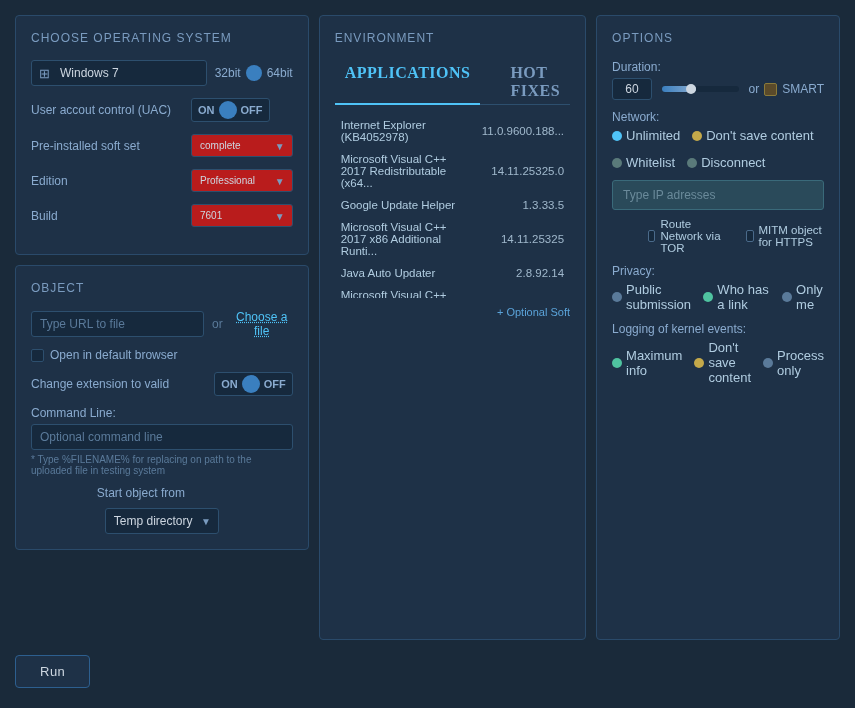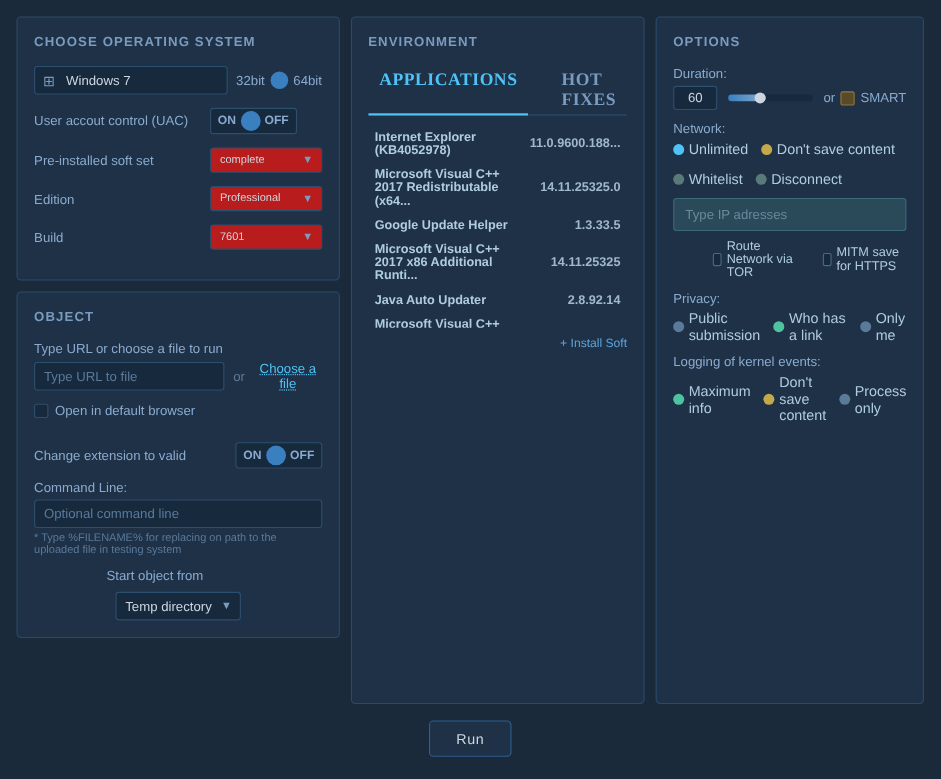--- a/index.html
+++ b/index.html
@@ -24,21 +24,21 @@
 
     .panel {
       background: #1e3147;
       border: 1px solid #2a4a6a;
       border-radius: 4px;
       padding: 15px;
     }
 
     .panel-title {
       font-size: 12px;
-      font-weight: bold;
+      font-weight: normal;
       color: #7a9bbf;
       letter-spacing: 1px;
       margin-bottom: 15px;
       text-transform: uppercase;
     }
 
     
     .left-panels {
       display: flex;
       flex-direction: column;
@@ -206,21 +206,20 @@
       background: #4fc3f7;
     }
 
     .apps-table {
       width: 100%;
       font-size: 11.5px;
     }
 
     .apps-table tr {
       border-bottom: 1px solid #1a2d40;
-      font-weight: bold;
     }
 
     .apps-table td {
       padding: 4px 4px;
       color: #cdd6e0;
     }
 
     .apps-table td:first-child {
       color: #b0cce0;
     }
@@ -283,21 +282,21 @@
       text-decoration: underline dotted;
       cursor: pointer;
       background: none;
       border: none;
     }
 
     .checkbox-row {
       display: flex;
       align-items: center;
       gap: 6px;
-      margin-bottom: 22px;
+      margin-bottom: 10px;
     }
 
     .checkbox-box {
       width: 13px;
       height: 13px;
       background: #16293d;
       border: 1px solid #2d4f6e;
       border-radius: 2px;
       flex-shrink: 0;
     }
@@ -507,21 +506,21 @@
 
     .logging-options {
       display: flex;
       align-items: center;
       gap: 12px;
     }
 
     
     .bottom-bar {
       display: flex;
-      justify-content: center;
+      justify-content: flex-start;
       padding: 5px 0;
     }
 
     .run-btn {
       background: #1e3147;
       border: 1px solid #2d5f8f;
       border-radius: 4px;
       color: #cdd6e0;
       padding: 8px 24px;
       font-size: 13px;
@@ -603,21 +602,20 @@
           </select>
           <span class="select-arrow">▼</span>
         </div>
       </div>
     </div>
 
     <div class="panel object-panel">
       <div class="panel-title">OBJECT</div>
 
       <div class="object-row">
-        <label>Type URL or choose a file to run</label>
         <div class="url-row">
           <input type="text" class="url-input" placeholder="Type URL to file" style="">
           <span class="or-text">or</span>
           <button class="choose-file-btn">Choose a file</button>
         </div>
       </div>
 
       <div class="checkbox-row">
         <div class="checkbox-box"></div>
         <span class="checkbox-label">Open in default browser</span>
@@ -690,21 +688,21 @@
                 <td>14.11.25325.0</td>
               </tr>
               <tr>
                 <td>Skype™ 7.39</td>
                 <td>7.39.102</td>
               </tr>
             </tbody>
         </table>
       </div>
 
-      <div class="install-soft">+ Install Soft</div>
+      <div class="install-soft">+ Optional Soft</div>
     </div>
 
     <div class="panel options-panel">
       <div class="panel-title">OPTIONS</div>
 
       <div class="opt-row">
         <div class="opt-label">Duration:</div>
         <div class="duration-row">
           <input type="text" class="duration-input" value="60" style="">
           <div class="slider-wrapper">
@@ -743,21 +741,21 @@
 
       <div class="opt-row">
         <input type="text" class="ip-input" placeholder="Type IP adresses" style="">
         <div class="checkboxes-row">
           <div class="check-item">
             <div class="check-sq"></div>
             <span>Route Network via TOR</span>
           </div>
           <div class="check-item">
             <div class="check-sq"></div>
-            <span>MITM save for HTTPS</span>
+            <span>MITM object for HTTPS</span>
           </div>
         </div>
       </div>
 
       <div class="opt-row">
         <div class="opt-label">Privacy:</div>
         <div class="privacy-options">
           <div class="radio-option">
             <div class="radio-dot gray"></div>
             <span>Public submission</span>

